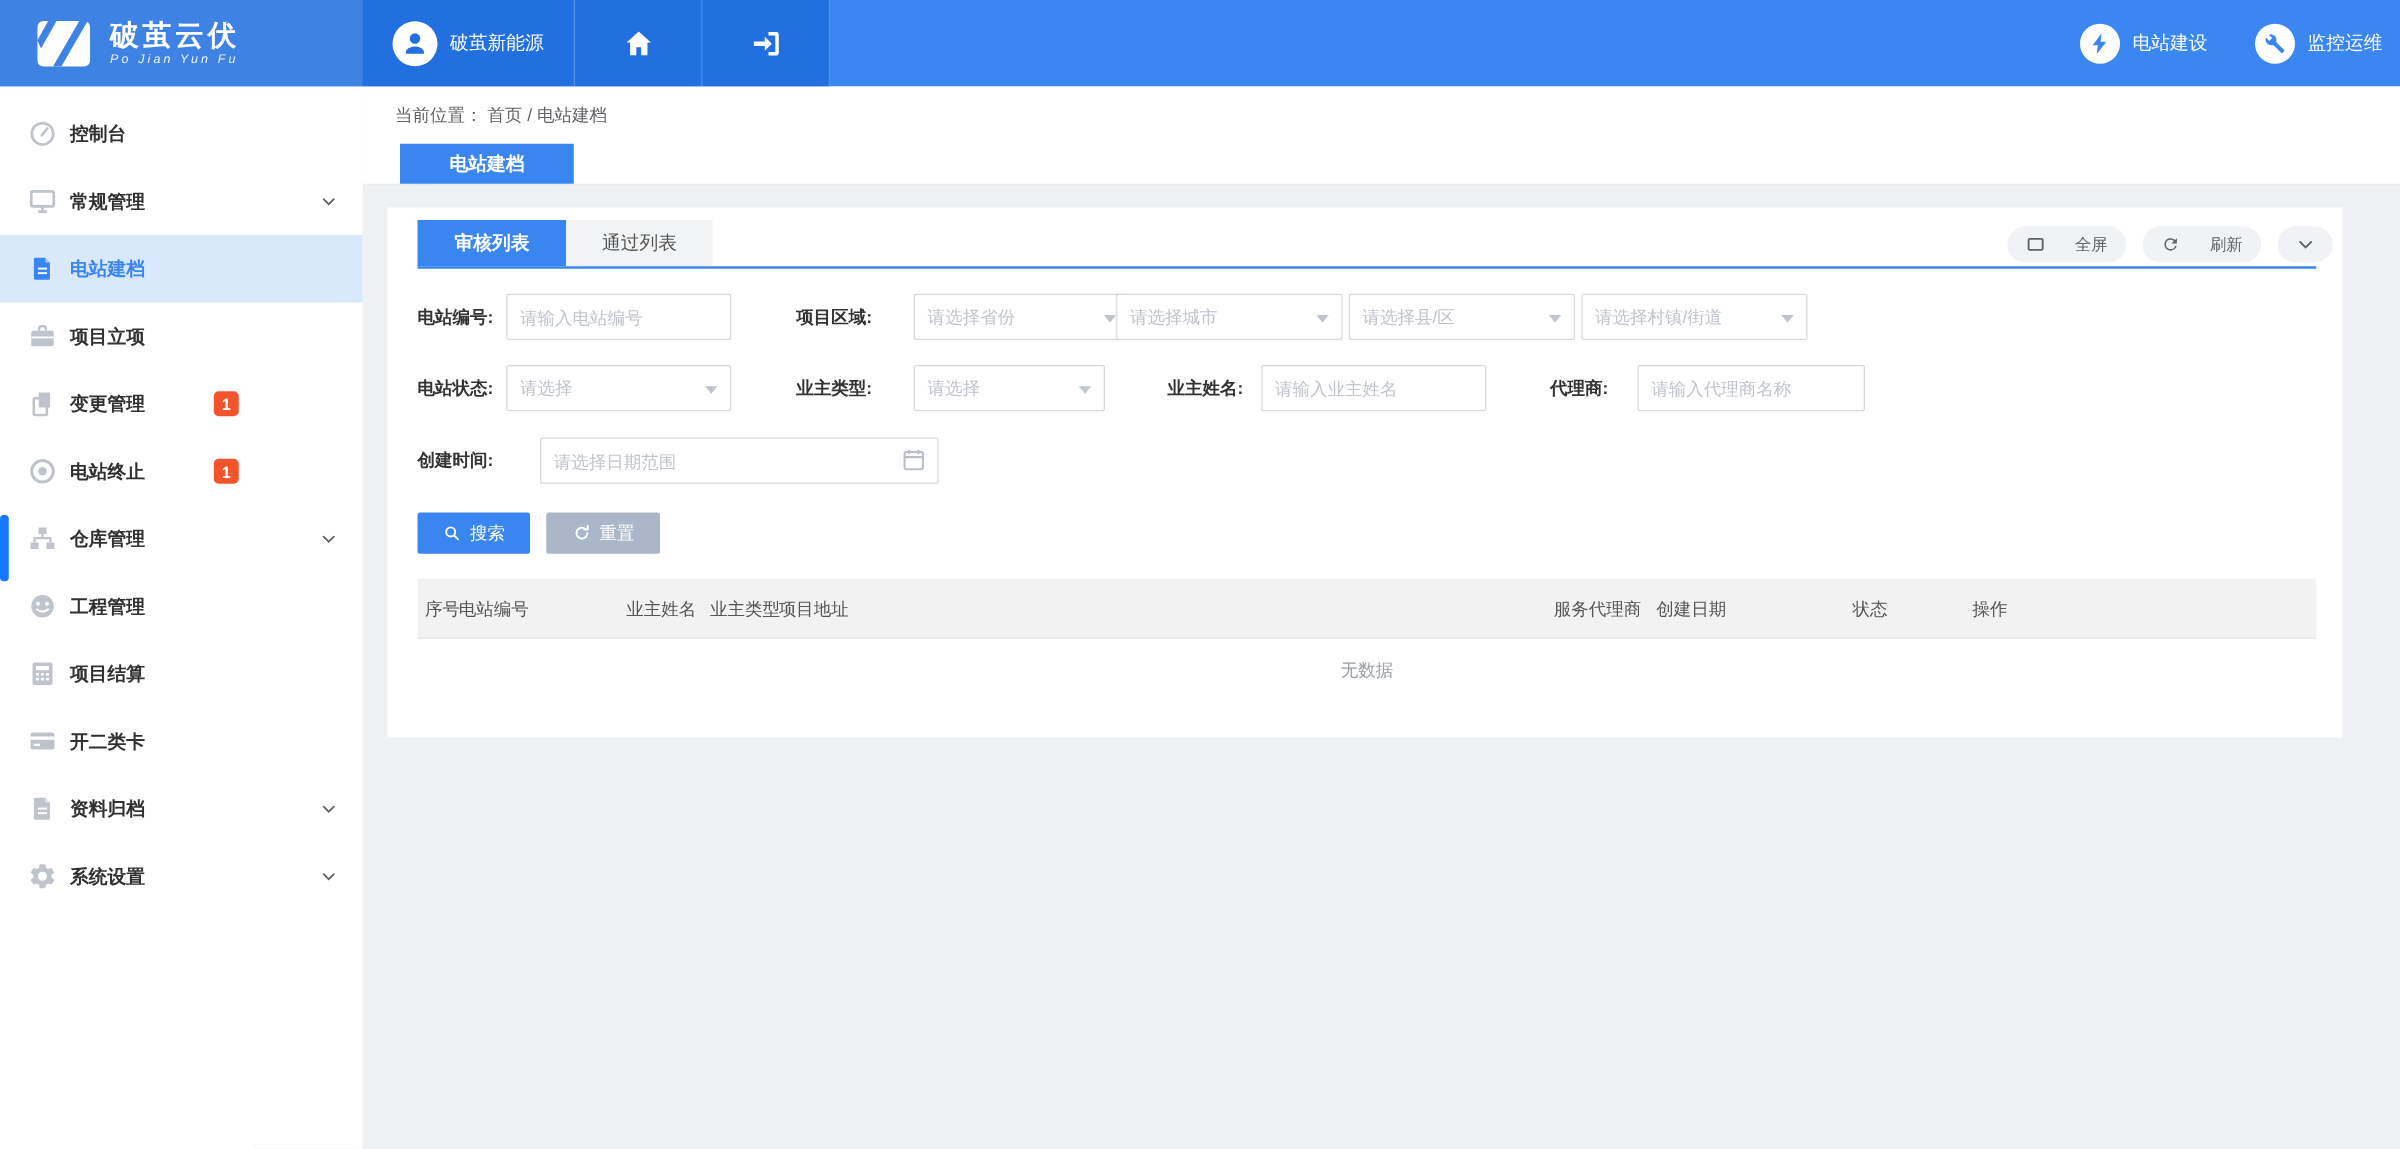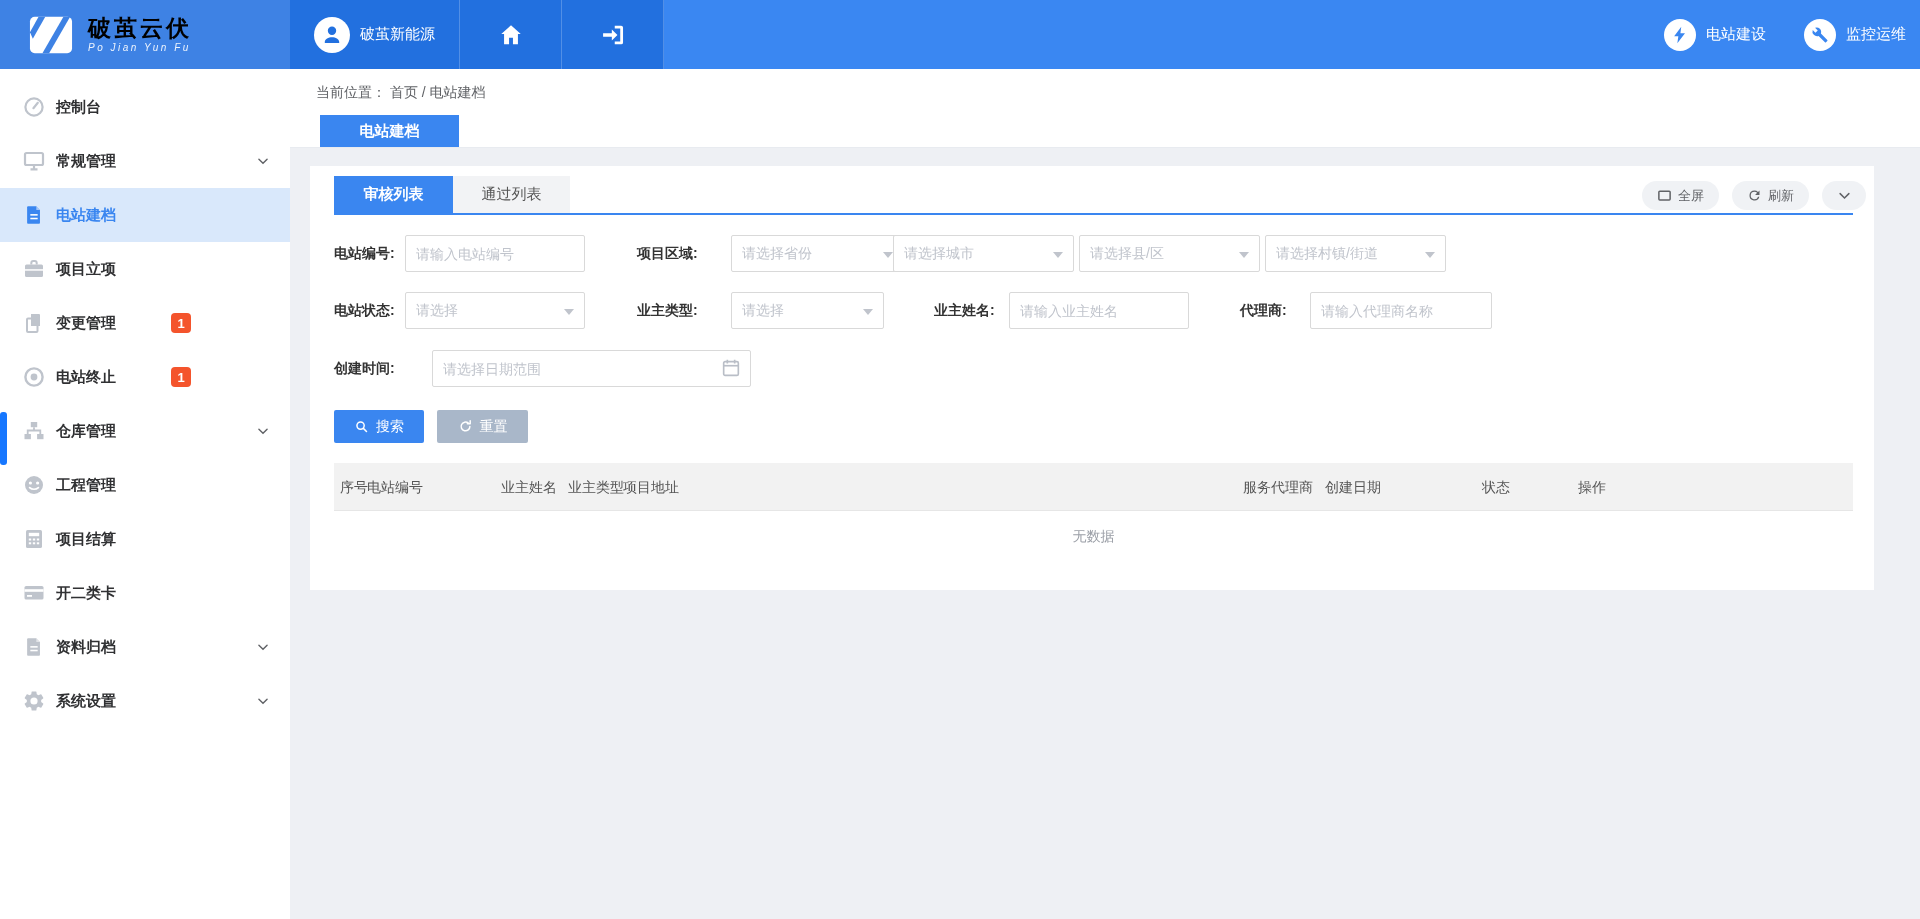--- a/index.html
+++ b/index.html
@@ -2,21 +2,21 @@
 <html><head>
 <meta charset="utf-8">
 <style>
   * { margin:0; padding:0; box-sizing:border-box; }
   html,body { width:1920px; height:919px; font-family:"Liberation Sans","DejaVu Sans",sans-serif; background:#eef0f4; overflow:hidden; position:relative; }
 
   
   .header { position:absolute; top:0; left:0; width:1920px; height:69px; display:flex; background:#3a87f2; z-index:10; }
   .logo-area { width:290px; height:69px; background:#3e82e4; display:flex; align-items:center; padding-left:28px; flex-shrink:0; cursor:pointer; }
   .logo-mark { width:46px; height:44px; margin-right:14px; }
-  .brand-cn { color:#000000; font-size:23px; font-weight:bold; letter-spacing:3px; line-height:1.1; }
+  .brand-cn { color:#ffffff; font-size:23px; font-weight:bold; letter-spacing:3px; line-height:1.1; }
   .brand-en { color:rgba(255,255,255,.9); font-size:10px; letter-spacing:2.5px;font-style:italic; }
   .hsec { background:#2270df; height:69px; display:flex; align-items:center; justify-content:center; border-right:1px solid rgba(255,255,255,.22); cursor:pointer; }
   .hsec-user { width:170px; gap:10px; }
   .hsec-sq { width:102px; }
   .avatar-circle { width:36px; height:36px; background:#fff; border-radius:50%; display:flex; align-items:center; justify-content:center; }
   .user-name { color:#fff; font-size:15px; }
   .header-spacer { flex:1; }
   .header-right { display:flex; align-items:center; gap:38px; padding-right:14px; }
   .hnav { display:flex; align-items:center; gap:10px; color:#fff; font-size:15px; cursor:pointer; }
   .hnav-circle { width:32px; height:32px; border-radius:50%; background:#fff; display:flex; align-items:center; justify-content:center; }
@@ -40,21 +40,21 @@
   .page-tab { position:absolute; bottom:0; left:30px; width:139px; height:32px; background:#3a86f0; color:#fff; font-size:15px; font-weight:bold; display:flex; align-items:center; justify-content:center; cursor:pointer; }
 
   .card { position:absolute; top:97px; left:20px; width:1564px; height:424px; background:#fff; }
 
   .ptab { position:absolute; top:10px; height:37px; display:flex; align-items:center; justify-content:center; font-size:15px; cursor:pointer; }
   .ptab-1 { left:24px; width:119px; background:#3a86f0; color:#fff; font-weight:bold; }
   .ptab-2 { left:143px; width:117px; background:#f2f3f5; color:#555; }
   .tab-underline { position:absolute; top:47px; left:24px; width:1519px; height:2px; background:#3a86f0; }
 
   .toolbar { position:absolute; top:15px; right:8px; display:flex; gap:13px; }
-  .pill { height:29px; border-radius:15px; background:#f0f2f5; border:none; color:#606266; font-size:13px; display:flex; align-items:center; gap:6px; padding:0 15px; cursor:pointer; font-family:inherit; }
+  .pill { height:29px; border-radius:15px; background:#f0f2f5; border:none; color:#606266; font-size:13px; display:flex; align-items:center; gap:24px; padding:0 15px; cursor:pointer; font-family:inherit; }
   .pill-chev { width:44px; justify-content:center; padding:0; }
 
   .frow { position:absolute; left:0; width:100%; height:37px; }
   .frow-1 { top:69px; } .frow-2 { top:126px; } .frow-3 { top:184px; }
   .flabel { position:absolute; top:0; line-height:37px; font-size:14px; font-weight:bold; color:#333; }
   .fld { position:absolute; top:0; height:37px; border:1px solid #d9d9d9; border-radius:2px; background:#fff; font-size:14px; }
   input.fld { padding:0 10px; color:#333; outline:none; font-family:inherit; }
   input.fld::placeholder { color:#c0c4cc; }
   .fselect { display:flex; align-items:center; padding:0 26px 0 10px; color:#c0c4cc; cursor:pointer; position:absolute; }
   .caret { position:absolute; right:10px; top:16px; width:0; height:0; border-left:5px solid transparent; border-right:5px solid transparent; border-top:6px solid #c0c4cc; }

